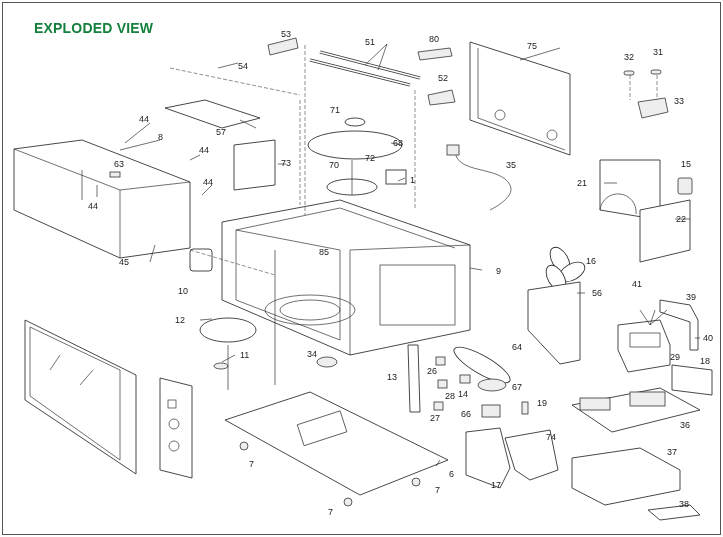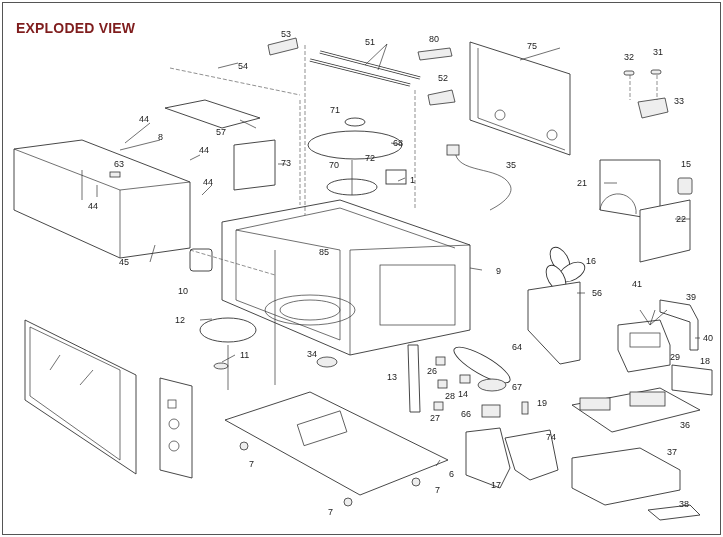--- a/index.html
+++ b/index.html
@@ -1,18 +1,18 @@
 <!DOCTYPE html>
 <html><head>
 <meta charset="utf-8">
 <style>
   html,body{margin:0;padding:0;background:#fff;}
   body{width:723px;height:537px;overflow:hidden;font-family:"Liberation Sans",sans-serif;}
   #frame{position:absolute;left:2px;top:2px;width:717px;height:531px;border:1.5px solid #555;background:#fff;}
-  #title{position:absolute;left:16px;top:20px;font-weight:bold;font-size:14px;color:#7f1d1d;letter-spacing:0.2px;}
+  #title{position:absolute;left:34px;top:20px;font-weight:bold;font-size:14px;color:#15803d;letter-spacing:0.2px;}
   svg#dia{position:absolute;left:0;top:0;}
   .lbl{font-family:"Liberation Sans",sans-serif;font-size:9px;fill:#222;}
   .ln{stroke:#333;stroke-width:0.7;fill:none;}
   .part{stroke:#333;stroke-width:0.9;fill:#fff;}
   .partg{stroke:#333;stroke-width:0.8;fill:#eee;}
   .dash{stroke:#444;stroke-width:0.6;fill:none;stroke-dasharray:4 2;}
 </style>
 </head>
 <body>
 

